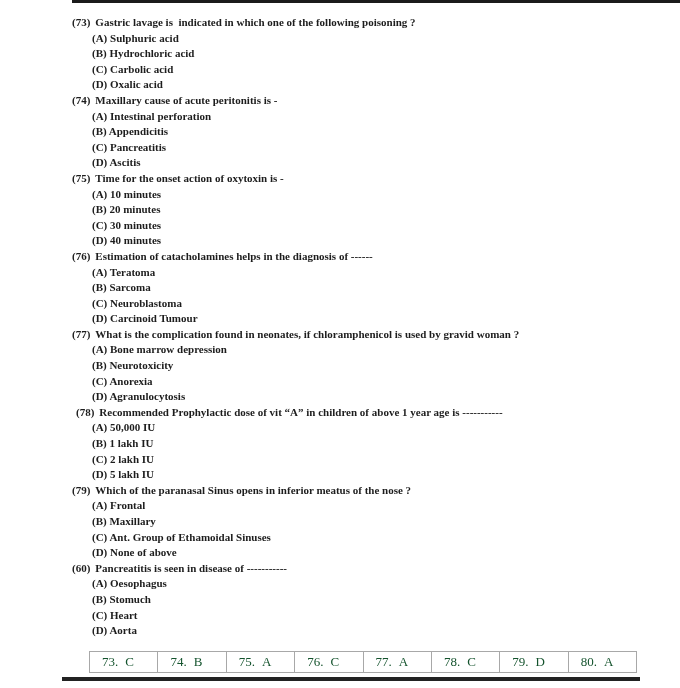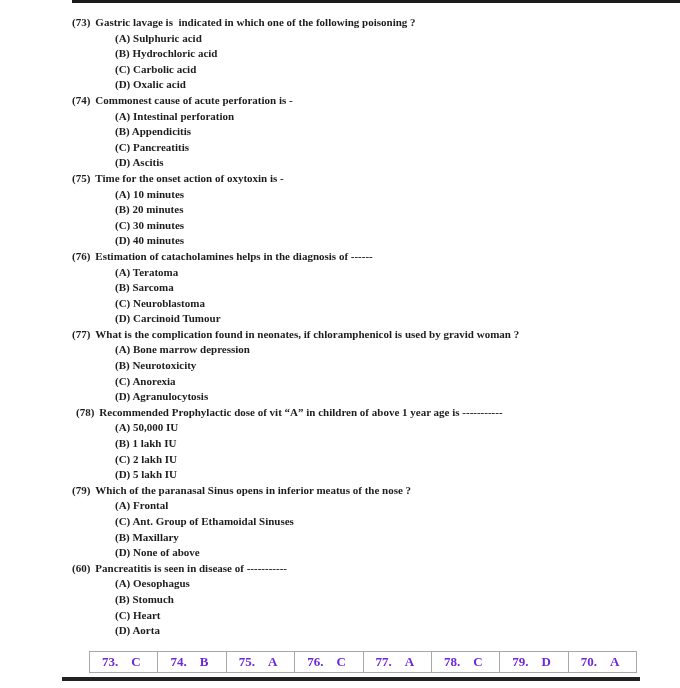--- a/index.html
+++ b/index.html
@@ -29,42 +29,42 @@
     right: 6px;
     font-size: 11px;
     font-weight: bold;
     line-height: 15.6px;
     color: #1d1d1d;
   }
   .q-line { white-space: pre-wrap; }
   .q-num { margin-right: 5px; }
   
   .q-block:nth-child(6) .q-head { padding-left: 4px; }
-  .opt { margin-left: 43px; white-space: pre-wrap; }
+  .opt { margin-left: 20px; white-space: pre-wrap; }
   .answer-table {
     position: absolute;
     top: 651px;
     left: 89px;
     width: 548px;
     height: 22px;
     display: flex;
     border: 1px solid #a8a8a8;
     box-sizing: border-box;
     background: #ffffff;
   }
   .answer-cell {
     flex: 1 1 0;
     border-right: 1px solid #a8a8a8;
     display: flex;
     align-items: center;
     padding-left: 12px;
-    gap: 13px;
+    gap: 7px;
     font-size: 13px;
-    font-weight: bold;
-    color: #6d28d9;
+    font-weight: normal;
+    color: #14532d;
     box-sizing: border-box;
   }
   .answer-cell:last-child { border-right: none; }
   .bottom-rule {
     position: absolute;
     top: 677px;
     left: 62px;
     width: 578px;
     height: 4px;
     background: #222222;
@@ -77,21 +77,21 @@
 
 <div class="questions">
     <div class="q-block">
       <div class="q-line q-head"><span class="q-num">(73)</span><span class="q-text">Gastric lavage is  indicated in which one of the following poisoning ?</span></div>
       <div class="opt">(A) Sulphuric acid</div>
       <div class="opt">(B) Hydrochloric acid</div>
       <div class="opt">(C) Carbolic acid</div>
       <div class="opt">(D) Oxalic acid</div>
     </div>
     <div class="q-block">
-      <div class="q-line q-head"><span class="q-num">(74)</span><span class="q-text">Commonest cause of acute perforation is -</span></div>
+      <div class="q-line q-head"><span class="q-num">(74)</span><span class="q-text">Maxillary cause of acute peritonitis is -</span></div>
       <div class="opt">(A) Intestinal perforation</div>
       <div class="opt">(B) Appendicitis</div>
       <div class="opt">(C) Pancreatitis</div>
       <div class="opt">(D) Ascitis</div>
     </div>
     <div class="q-block">
       <div class="q-line q-head"><span class="q-num">(75)</span><span class="q-text">Time for the onset action of oxytoxin is -</span></div>
       <div class="opt">(A) 10 minutes</div>
       <div class="opt">(B) 20 minutes</div>
       <div class="opt">(C) 30 minutes</div>
@@ -114,22 +114,22 @@
     <div class="q-block">
       <div class="q-line q-head"><span class="q-num">(78)</span><span class="q-text">Recommended Prophylactic dose of vit “A” in children of above 1 year age is -----------</span></div>
       <div class="opt">(A) 50,000 IU</div>
       <div class="opt">(B) 1 lakh IU</div>
       <div class="opt">(C) 2 lakh IU</div>
       <div class="opt">(D) 5 lakh IU</div>
     </div>
     <div class="q-block">
       <div class="q-line q-head"><span class="q-num">(79)</span><span class="q-text">Which of the paranasal Sinus opens in inferior meatus of the nose ?</span></div>
       <div class="opt">(A) Frontal</div>
+      <div class="opt">(B) Maxillary</div>
       <div class="opt">(C) Ant. Group of Ethamoidal Sinuses</div>
-      <div class="opt">(B) Maxillary</div>
       <div class="opt">(D) None of above</div>
     </div>
     <div class="q-block">
       <div class="q-line q-head"><span class="q-num">(60)</span><span class="q-text">Pancreatitis is seen in disease of -----------</span></div>
       <div class="opt">(A) Oesophagus</div>
       <div class="opt">(B) Stomuch</div>
       <div class="opt">(C) Heart</div>
       <div class="opt">(D) Aorta</div>
     </div>
   </div>
@@ -157,18 +157,18 @@
     </div>
     <div class="answer-cell">
       <span>78.</span>
       <span>C</span>
     </div>
     <div class="answer-cell">
       <span>79.</span>
       <span>D</span>
     </div>
     <div class="answer-cell">
-      <span>70.</span>
+      <span>80.</span>
       <span>A</span>
     </div>
   </div>
 
 <div class="bottom-rule"></div>
 
 </body></html>

